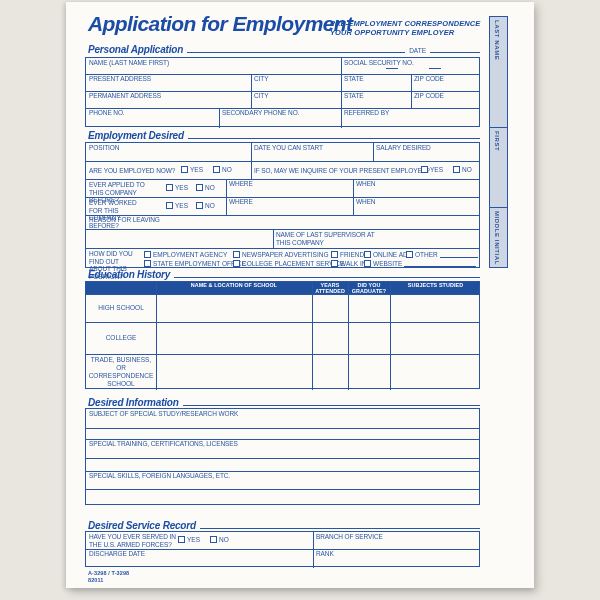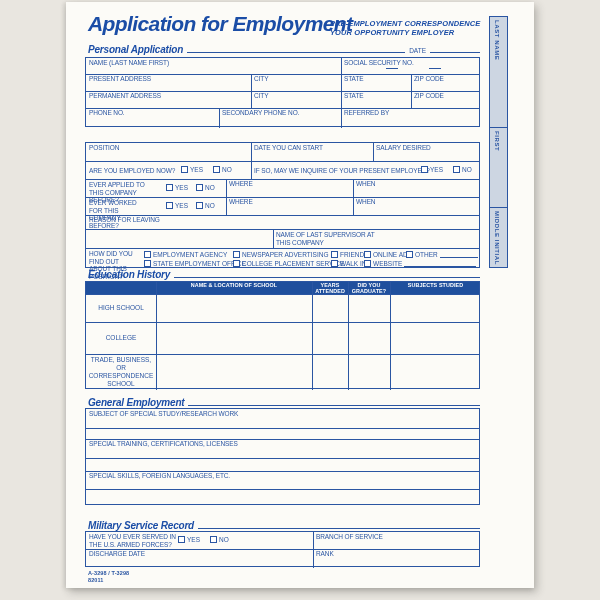--- a/index.html
+++ b/index.html
@@ -144,20 +144,24 @@
       <span class="lbl">PHONE NO.</span>
     </div>
     <div class="field" style="left:133px; top:50px; width:122px; height:20px">
       <span class="lbl">SECONDARY PHONE NO.</span>
     </div>
     <div class="field" style="left:255px; top:50px; width:140px; height:20px">
       <span class="lbl">REFERRED BY</span>
     </div>
   </div>
 
+  <div class="sect" style="top:127px">
+    <span class="st">Employment Desired</span>
+    <span class="rule"></span>
+  </div>
 
   <div class="tbl" style="left:19px; top:140px; width:395px; height:126px">
     <i class="hl" style="top:18px"></i>
     <i class="hl" style="top:36px"></i>
     <i class="hl" style="top:54px"></i>
     <i class="hl" style="top:72px"></i>
     <i class="hl" style="top:86px"></i>
     <i class="hl" style="top:105px"></i>
     <i class="vl" style="left:165px; top:0; height:36px"></i>
     <i class="vl" style="left:287px; top:0; height:18px"></i>
@@ -325,21 +329,21 @@
     <div class="field" style="left:0; top:72px; width:70px; height:36px">
       <span class="clabel">TRADE, BUSINESS, OR CORRESPONDENCE SCHOOL</span>
     </div>
     <div class="field" style="left:70px; top:72px; width:156px; height:36px"></div>
     <div class="field" style="left:226px; top:72px; width:36px; height:36px"></div>
     <div class="field" style="left:262px; top:72px; width:42px; height:36px"></div>
     <div class="field" style="left:304px; top:72px; width:91px; height:36px"></div>
   </div>
 
   <div class="sect" style="top:394px">
-    <span class="st">General Employment</span>
+    <span class="st">Desired Information</span>
     <span class="rule"></span>
   </div>
 
   <div class="tbl" style="left:19px; top:406px; width:395px; height:97px">
     <i class="hl" style="top:19px"></i>
     <i class="hl" style="top:30px"></i>
     <i class="hl" style="top:49px"></i>
     <i class="hl" style="top:62px"></i>
     <i class="hl" style="top:80px"></i>
     <div class="field" style="left:0; top:0; width:395px; height:30px">
@@ -347,21 +351,21 @@
     </div>
     <div class="field" style="left:0; top:30px; width:395px; height:32px">
       <span class="lbl">SPECIAL TRAINING, CERTIFICATIONS, LICENSES</span>
     </div>
     <div class="field" style="left:0; top:62px; width:395px; height:35px">
       <span class="lbl">SPECIAL SKILLS, FOREIGN LANGUAGES, ETC.</span>
     </div>
   </div>
 
   <div class="sect" style="top:517px">
-    <span class="st">Military Service Record</span>
+    <span class="st">Desired Service Record</span>
     <span class="rule"></span>
   </div>
 
   <div class="tbl" style="left:19px; top:529px; width:395px; height:36px">
     <i class="hl" style="top:17px"></i>
     <i class="vl" style="left:227px; top:0; height:36px"></i>
     <div class="field" style="left:0; top:0; width:227px; height:17px">
       <span class="lbl wrap" style="width:88px; top:1px">HAVE YOU EVER SERVED IN THE U.S. ARMED FORCES?</span>
       <span class="ck" style="left:92px; top:4px">
         <span class="bx"></span>

